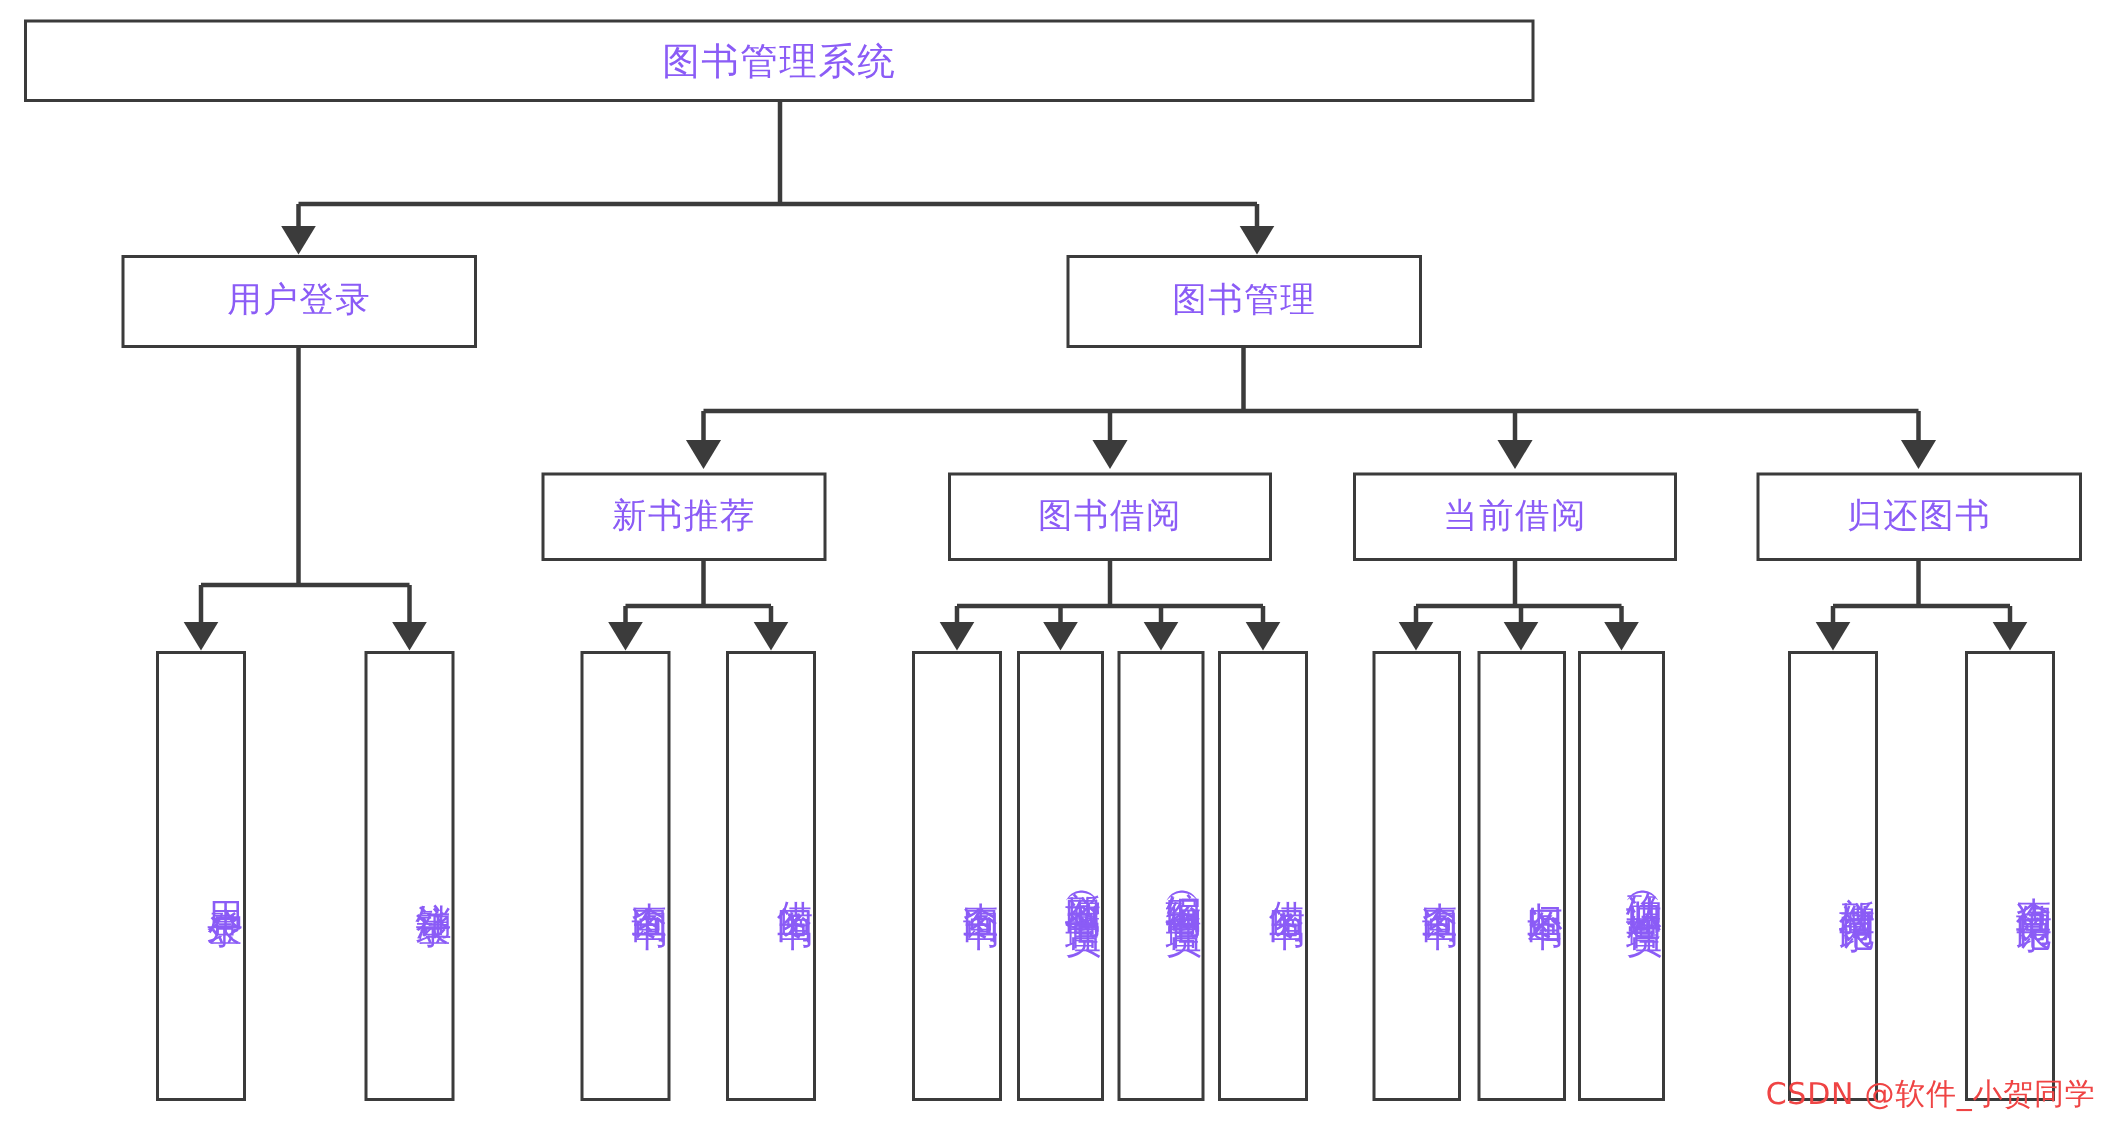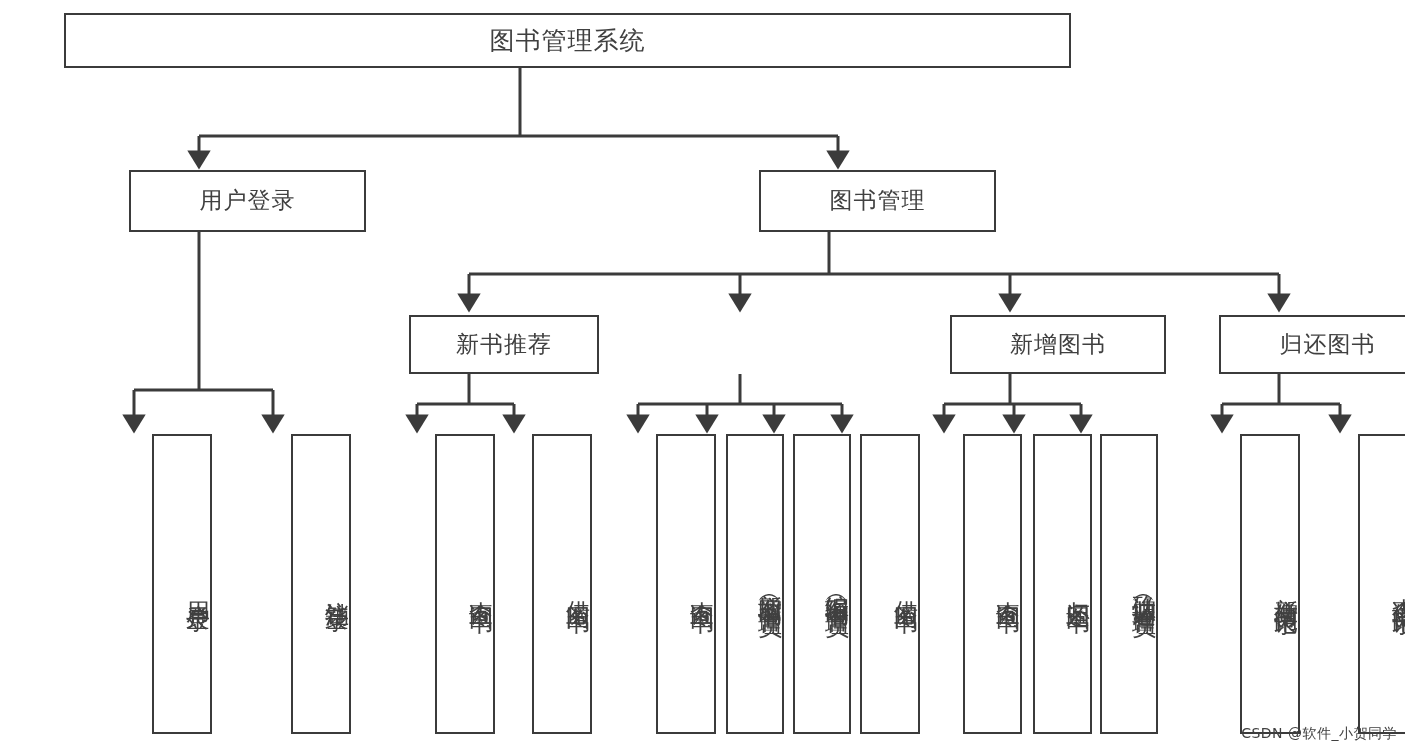--- a/index.html
+++ b/index.html
@@ -21,22 +21,21 @@
     height: 747px;
   }
   .node-box {
     position: absolute;
     box-sizing: border-box;
     border: 2.5px solid #3b3b3b;
     background: #ffffff;
     display: flex;
     align-items: center;
     justify-content: center;
-    color: #404040;
-    margin-left: 48px;
+    color: #8b5cf6;
   }
   .node-h {
     font-size: 23px;
     letter-spacing: 1px;
     line-height: 1.1;
     white-space: nowrap;
   }
   .node-v {
     writing-mode: vertical-rl;
     text-orientation: upright;
@@ -57,22 +56,22 @@
   .connector-layer {
     position: absolute;
     left: 0; top: 0;
     width: 1405px; height: 747px;
     pointer-events: none;
   }
   .watermark {
     position: absolute;
     right: 8px;
     bottom: 4px;
-    font-size: 14px;
-    color: #404040;
+    font-size: 20px;
+    color: #ef4444;
     letter-spacing: 0.5px;
     white-space: nowrap;
   }
 </style>
 </head>
 <body>
 
 <div id="diagram-root">
 
   <svg class="connector-layer" viewBox="0 0 1405 747" width="1405" height="747" xmlns="http://www.w3.org/2000/svg">
@@ -132,22 +131,25 @@
   <div class="node-box node-h" style="left:81px; top:170px; width:237px; height:62px;">
     <span class="node-label">用户登录</span>
   </div>
   <div class="node-box node-h" style="left:711px; top:170px; width:237px; height:62px;">
     <span class="node-label">图书管理</span>
   </div>
 
   <div class="node-box node-h" style="left:361px; top:315px; width:190px; height:59px;">
     <span class="node-label">新书推荐</span>
   </div>
+  <div class="node-box node-h" style="left:632px; top:315px; width:216px; height:59px;">
+    <span class="node-label">图书借阅</span>
+  </div>
   <div class="node-box node-h" style="left:902px; top:315px; width:216px; height:59px;">
-    <span class="node-label">新增图书</span>
+    <span class="node-label">当前借阅</span>
   </div>
   <div class="node-box node-h" style="left:1171px; top:315px; width:217px; height:59px;">
     <span class="node-label">归还图书</span>
   </div>
 
   <div class="node-box node-v" style="left:104px; top:434px; width:60px; height:300px;">
     <span class="vtext">用户登录</span>
   </div>
   <div class="node-box node-v" style="left:243px; top:434px; width:60px; height:300px;">
     <span class="vtext">注销登录</span>

